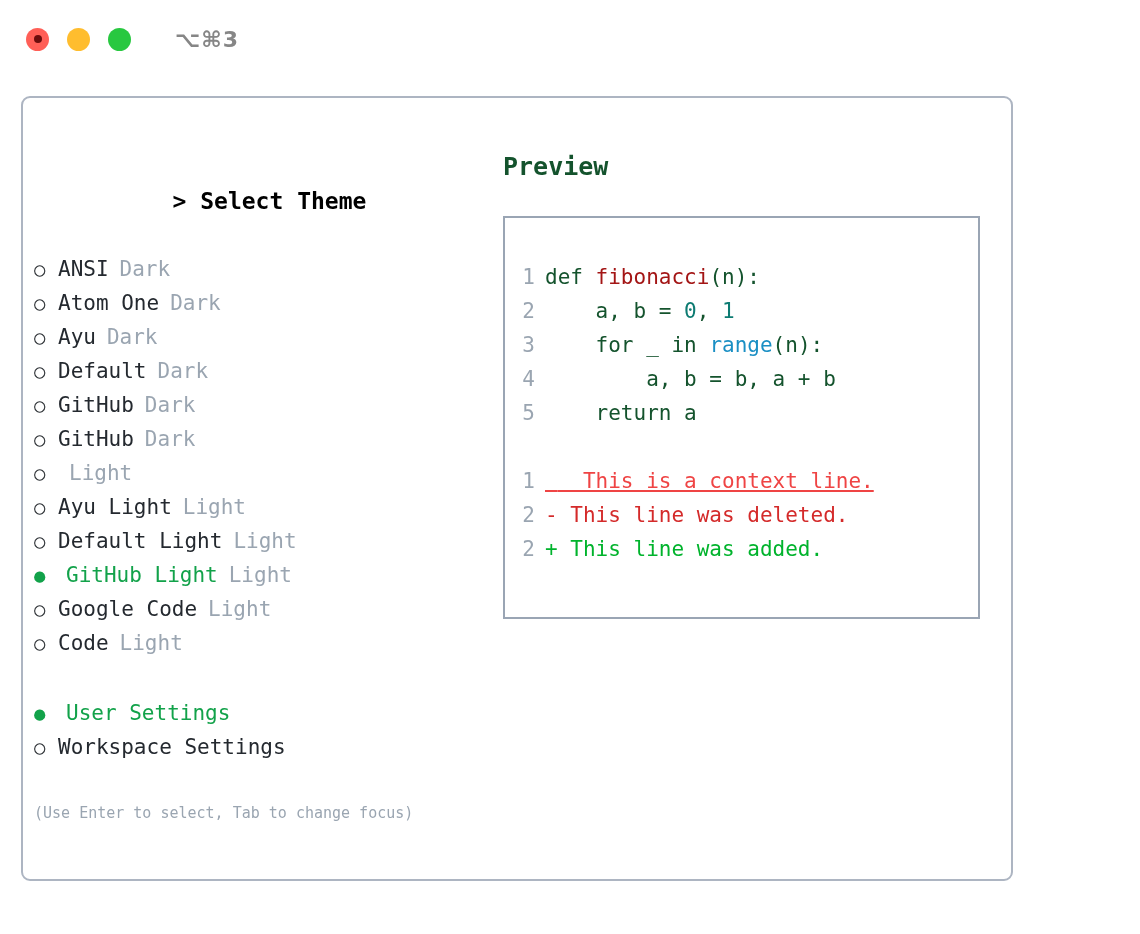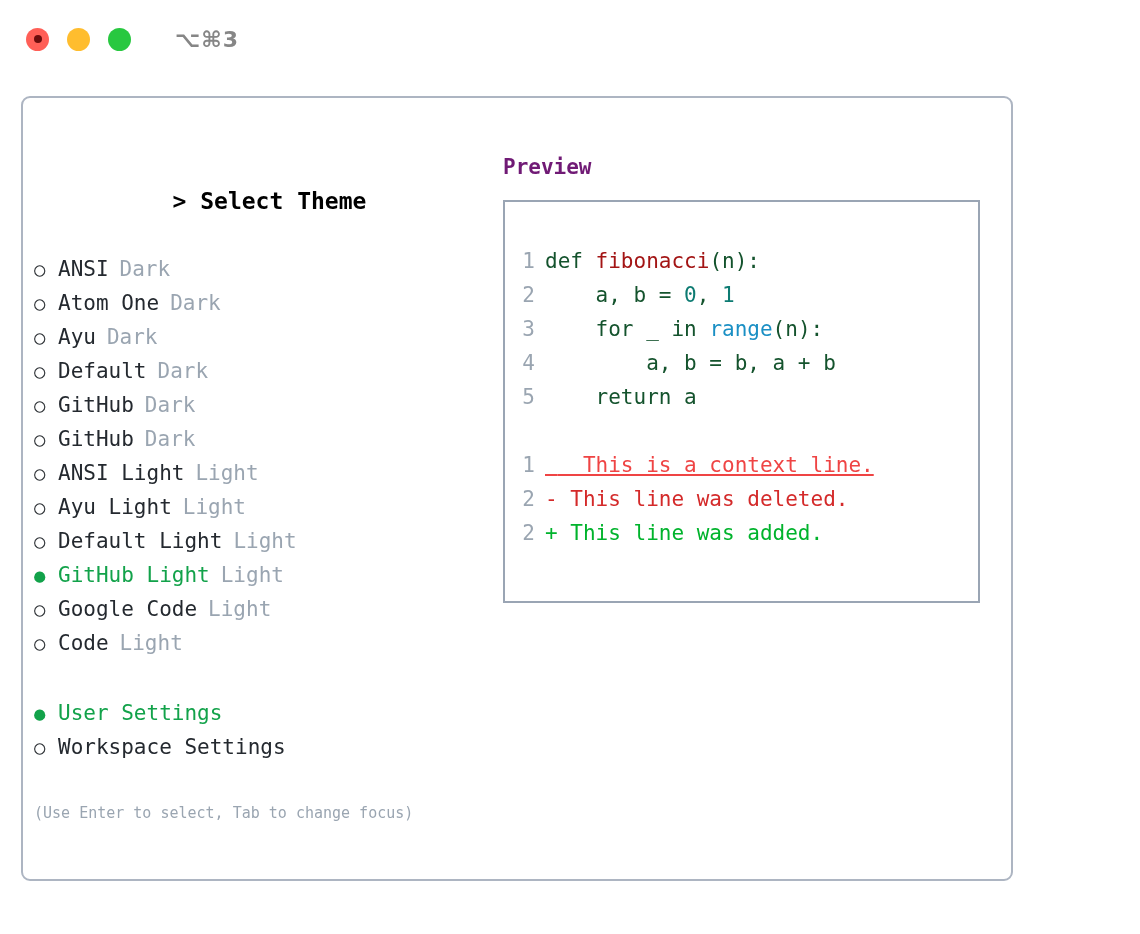--- a/index.html
+++ b/index.html
@@ -118,21 +118,21 @@
     font-family: "DejaVu Sans Mono", "Liberation Mono", monospace;
   }
   .opt-marker {
     width: 24px;
     flex: none;
     font-size: 19px;
     color: #2f3337;
   }
   .opt-row.selected .opt-marker { color: #12a24a; }
   .opt-label { color: #24292f; }
-  .opt-row.selected .opt-label { color: #12a24a; }
+  .opt-row.selected .opt-label { color: #12a24a; margin-left: 8px; }
   .opt-badge {
     color: #9aa5b1;
     margin-left: 11px;
   }
 
   .spacer-sm { height: 36px; }
   .spacer-md { height: 32px; }
 
   .hint {
     color: #9aa5b1;
@@ -142,25 +142,25 @@
     font-family: "DejaVu Sans Mono", "Liberation Mono", monospace;
   }
 
   
   #right-col {
     flex: 1;
     padding: 52px 0 0 15px;
     box-sizing: border-box;
   }
   #preview-title {
-    font-size: 21px;
+    font-size: 25px;
     font-weight: bold;
-    color: #701a75;
-    line-height: 34px;
-    margin-bottom: 16px;
+    color: #14532d;
+    line-height: 34px;
+    margin-bottom: 32px;
     font-family: "DejaVu Sans Mono", "Liberation Mono", monospace;
   }
   #preview-box {
     width: 477px;
     height: 403px;
     border: 2px solid #9aa5b4;
     box-sizing: border-box;
     background: #ffffff;
     padding: 42px 0 0 0;
   }
@@ -212,21 +212,21 @@
           <span class="caret">&gt;</span><span> </span><span>Select Theme</span>
         </div>
 
         <div id="theme-list">
             <div class="opt-row"><span class="opt-marker">○</span><span class="opt-label">ANSI</span><span class="opt-badge">Dark</span></div>
             <div class="opt-row"><span class="opt-marker">○</span><span class="opt-label">Atom One</span><span class="opt-badge">Dark</span></div>
             <div class="opt-row"><span class="opt-marker">○</span><span class="opt-label">Ayu</span><span class="opt-badge">Dark</span></div>
             <div class="opt-row"><span class="opt-marker">○</span><span class="opt-label">Default</span><span class="opt-badge">Dark</span></div>
             <div class="opt-row"><span class="opt-marker">○</span><span class="opt-label">GitHub</span><span class="opt-badge">Dark</span></div>
             <div class="opt-row"><span class="opt-marker">○</span><span class="opt-label">GitHub</span><span class="opt-badge">Dark</span></div>
-            <div class="opt-row"><span class="opt-marker">○</span><span class="opt-label">ANSI Light</span><span class="opt-badge">Light</span></div>
+            <div class="opt-row"><span class="opt-marker">○</span><span class="opt-badge">Light</span></div>
             <div class="opt-row"><span class="opt-marker">○</span><span class="opt-label">Ayu Light</span><span class="opt-badge">Light</span></div>
             <div class="opt-row"><span class="opt-marker">○</span><span class="opt-label">Default Light</span><span class="opt-badge">Light</span></div>
             <div class="opt-row selected"><span class="opt-marker">●</span><span class="opt-label">GitHub Light</span><span class="opt-badge">Light</span></div>
             <div class="opt-row"><span class="opt-marker">○</span><span class="opt-label">Google Code</span><span class="opt-badge">Light</span></div>
             <div class="opt-row"><span class="opt-marker">○</span><span class="opt-label">Code</span><span class="opt-badge">Light</span></div>
           </div>
 
         <div class="spacer-sm"></div>
 
 

